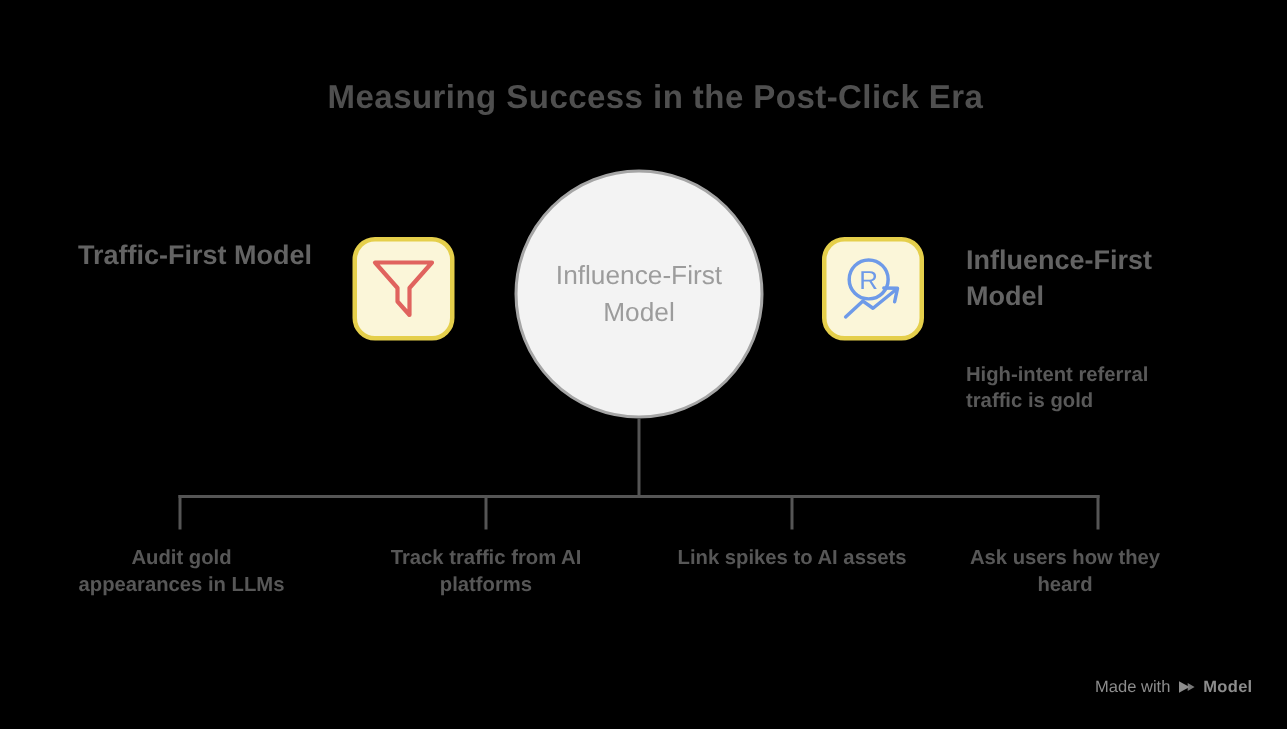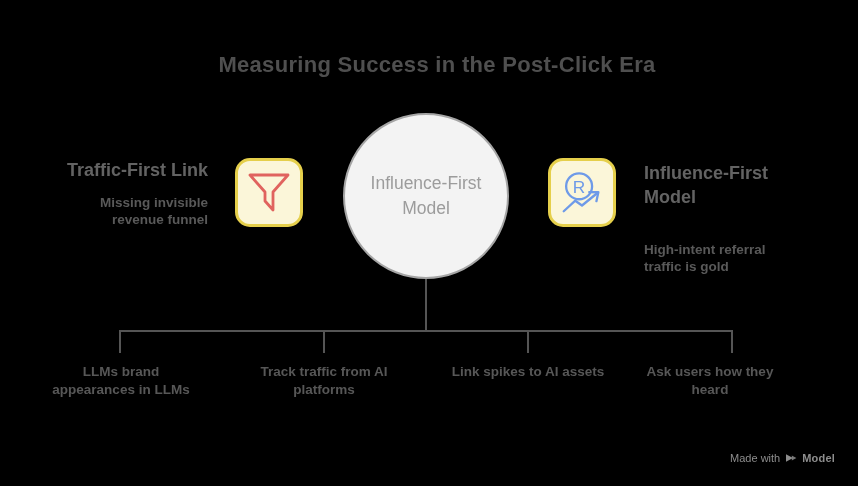--- a/index.html
+++ b/index.html
@@ -160,22 +160,21 @@
   svg { display: block; }
 </style>
 </head>
 <body>
 
 <div class="canvas">
 
   <div class="title">Measuring Success in the Post-Click Era</div>
 
   <div class="left-block">
-    <div class="heading">Traffic-First Link</div>
-    <div class="subtitle">Missing invisible revenue funnel</div>
+    <div class="heading">Traffic-First Model</div>
   </div>
 
   <div class="icon-box left">
     <svg width="46" height="44" viewBox="0 0 46 44" fill="none">
       <path d="M4 4 L42 4 L27 21 L27 39 L19 30 L19 21 Z" stroke="var(--funnel)" stroke-width="2.8" stroke-linejoin="round" stroke-linecap="round" fill="none"></path>
     </svg>
   </div>
 
   <div class="circle">
     <div class="circle-label">Influence-First Model</div>
@@ -195,21 +194,21 @@
     <div class="subtitle">High-intent referral traffic is gold</div>
   </div>
 
   <div class="line trunk"></div>
   <div class="line hline"></div>
   <div class="line drop drop-1"></div>
   <div class="line drop drop-2"></div>
   <div class="line drop drop-3"></div>
   <div class="line drop drop-4"></div>
 
-  <div class="branch-label b1">LLMs brand appearances in LLMs</div>
+  <div class="branch-label b1">Audit gold appearances in LLMs</div>
   <div class="branch-label b3">Link spikes to AI assets</div>
   <div class="branch-label b2">Track traffic from AI platforms</div>
   <div class="branch-label b4">Ask users how they heard</div>
 
   <div class="watermark">
     <span>Made with</span>
     <svg width="12" height="12" viewBox="0 0 12 12">
       <path d="M1 2.2 L8 6 L1 9.8 Z" fill="var(--watermark)"></path>
       <path d="M6.8 3.4 L11.4 6 L6.8 8.6 Z" fill="var(--watermark)" opacity="0.85"></path>
     </svg>

